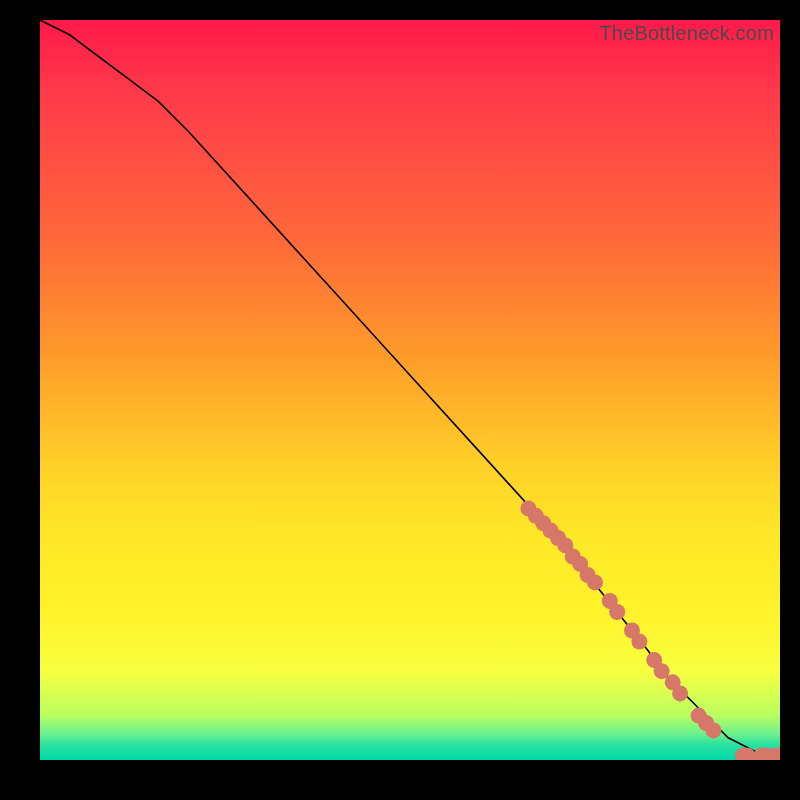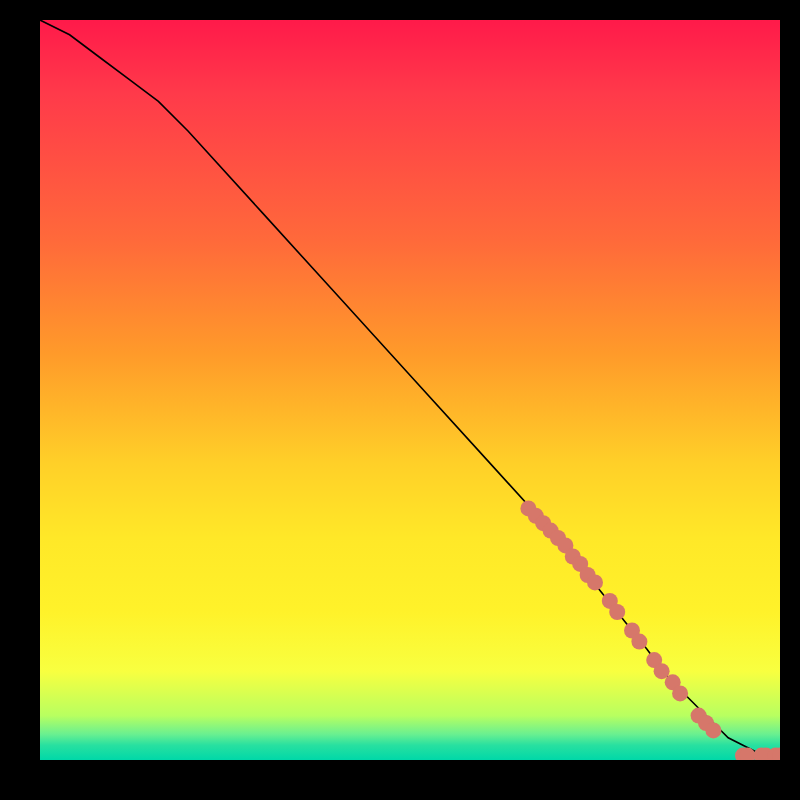--- a/index.html
+++ b/index.html
@@ -43,20 +43,21 @@
     letter-spacing: 0.2px;
   }
   svg.curve { position: absolute; left: 0; top: 0; }
 </style>
 </head>
 <body>
 <div class="frame">
 
   <div class="plot-area">
     <div class="gradient-bg"></div>
+    <div class="watermark">TheBottleneck.com</div>
     <svg class="curve" width="740" height="740" viewBox="0 0 740 740">
       <g id="curve-layer">
           <path d="M0.00 0.00 L29.60 14.80 L59.20 37.00 L88.80 59.20 L118.40 81.40 L148.00 111.00 L222.00 192.40 L296.00 273.80 L370.00 355.20 L444.00 436.60 L518.00 518.00 L577.20 592.00 L606.80 629.00 L629.00 658.60 L651.20 680.80 L673.40 703.00 L688.20 717.80 L703.00 725.20 L717.80 732.60 L732.60 736.30 L740.00 736.30 " fill="none" stroke="#000000" stroke-width="1.6"></path>
         </g>
       <g id="markers-layer">
           <circle cx="488.40" cy="488.40" r="8" fill="#d6776a" stroke="#b45a4e" stroke-width="0"></circle>
           <circle cx="495.80" cy="495.80" r="8" fill="#d6776a" stroke="#b45a4e" stroke-width="0"></circle>
           <circle cx="503.20" cy="503.20" r="8" fill="#d6776a" stroke="#b45a4e" stroke-width="0"></circle>
           <circle cx="510.60" cy="510.60" r="8" fill="#d6776a" stroke="#b45a4e" stroke-width="0"></circle>
           <circle cx="518.00" cy="518.00" r="8" fill="#d6776a" stroke="#b45a4e" stroke-width="0"></circle>

